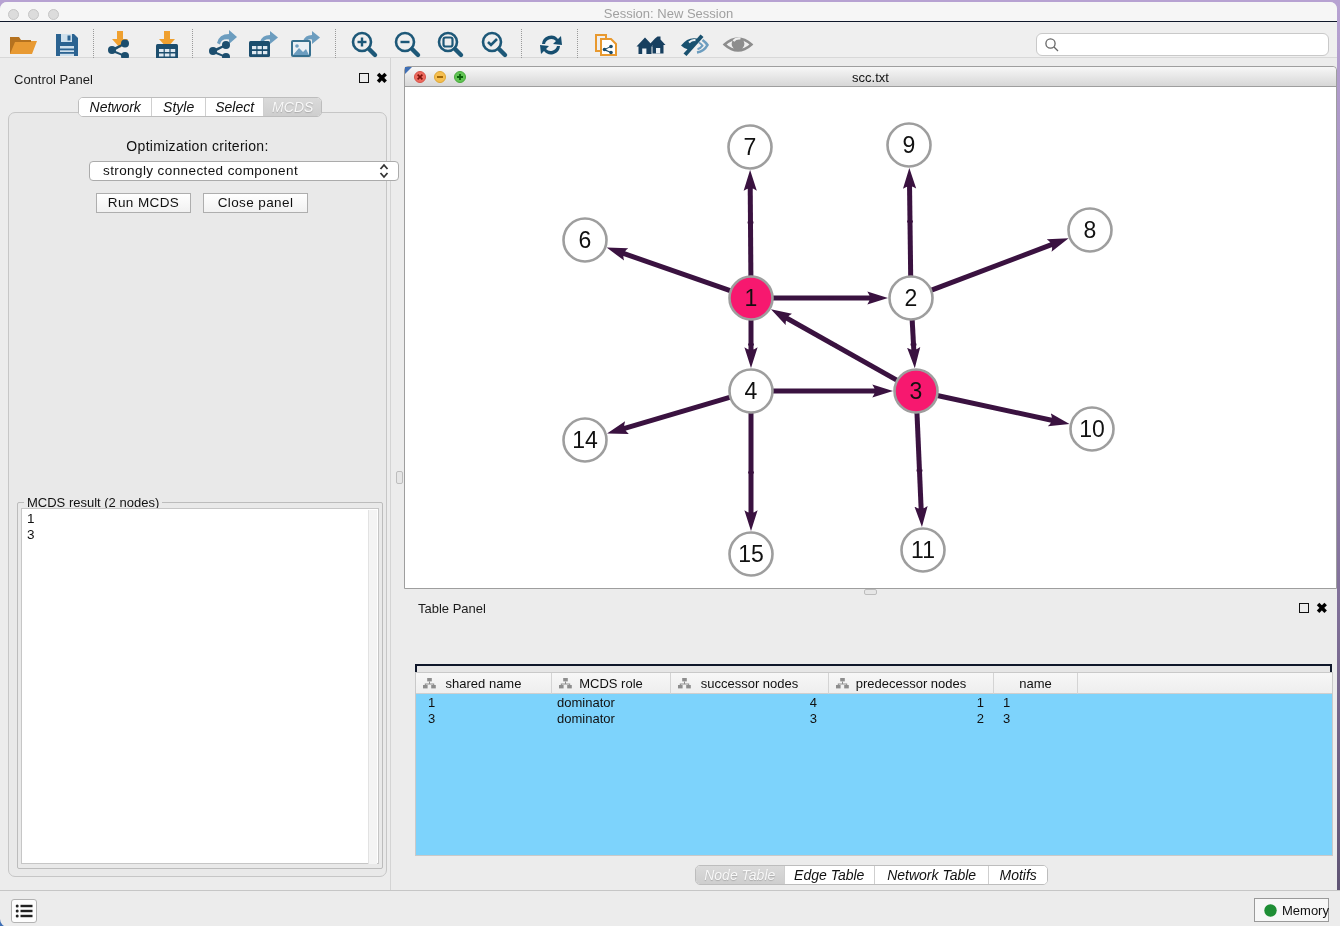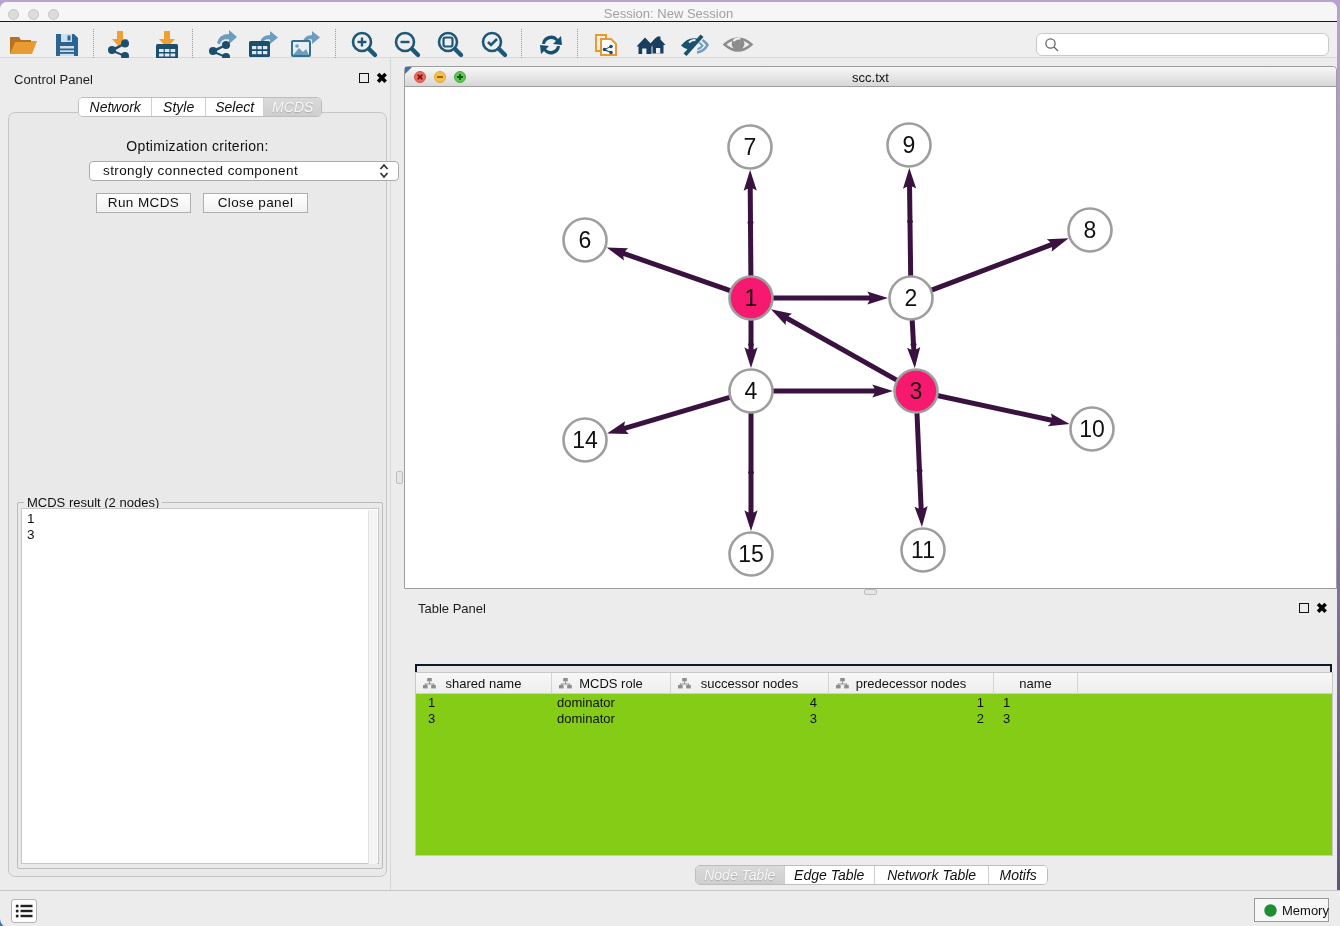--- a/index.html
+++ b/index.html
@@ -43,21 +43,21 @@
   #netwin { position:absolute; left:404px; top:66px; width:933px; height:523px; border:1px solid #9e9e9e; border-radius:4px 4px 0 0; background:#fff; }
   #nettitle { position:absolute; left:0; top:0; width:100%; height:20px; background:linear-gradient(#f7f7f7,#d7d7d7); border-bottom:1px solid #9e9e9e; border-radius:4px 4px 0 0; }
   .mac { position:absolute; top:4px; width:12px; height:12px; border-radius:50%; } .mac svg { position:absolute; left:0; top:0; }
   #nettitletext { position:absolute; top:3px; left:0; width:100%; text-align:center; font-size:13px; color:#111; }
   
   #vgrip { position:absolute; left:396px; top:471px; width:7px; height:13px; background:#e6e6e6; border:1px solid #bdbdbd; border-radius:2px; }
   #hgrip { position:absolute; left:864px; top:589px; width:13px; height:6px; background:#e6e6e6; border:1px solid #bdbdbd; border-radius:2px; }
   
   #tpanel { position:absolute; left:404px; top:596px; width:933px; height:294px; background:#ececec; }
   #tptoolbar { position:absolute; left:11px; top:40px; width:917px; height:38px; background:#e6e6e6; border:2px solid #0f172a;margin-top:28px; }
-  #ttable { position:absolute; left:11px; top:76px; width:918px; height:184px; background:#84cc16; border:1px solid #c9c9c9; }
+  #ttable { position:absolute; left:11px; top:76px; width:918px; height:184px; background:#7dd3fc; border:1px solid #c9c9c9; }
   #thead { position:absolute; left:0; top:0; width:100%; height:21px; background:linear-gradient(#f7f7f7,#eeeeee); border-bottom:1px solid #cfcfcf; }
   .th { position:absolute; top:0; height:21px; border-right:1px solid #d4d4d4; font-size:13px; color:#111; }
   .th .lbl { position:absolute; top:3px; left:0; width:100%; text-align:center; }
   .trow { position:absolute; width:100%; height:16px; font-size:13px; color:#111; }
   .cell { position:absolute; top:0; }
 </style>
 
 <div id="rightstrip"></div>
 <div id="win">
   <div id="titlebar">

